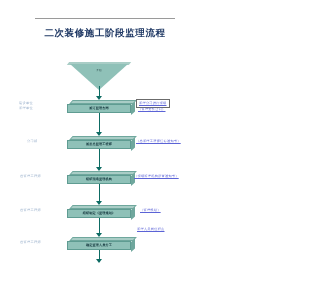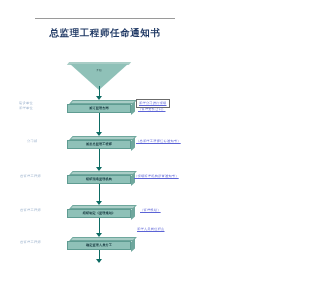--- a/index.html
+++ b/index.html
@@ -98,21 +98,21 @@
   }
   .note.plain{border:none;background:transparent;}
 </style>
 </head>
 <body>
 
 <div class="page">
 
   <div class="top-rule"></div>
 
-  <div class="title">总监理工程师任命通知书</div>
+  <div class="title">二次装修施工阶段监理流程</div>
 
   <div class="flow">
 
     <div class="funnel">
       <div class="lid"></div>
       <div class="tri"></div>
       <div class="ftext">开始</div>
     </div>
 
     <div class="conn" style="top:86px;height:12px;"></div>

